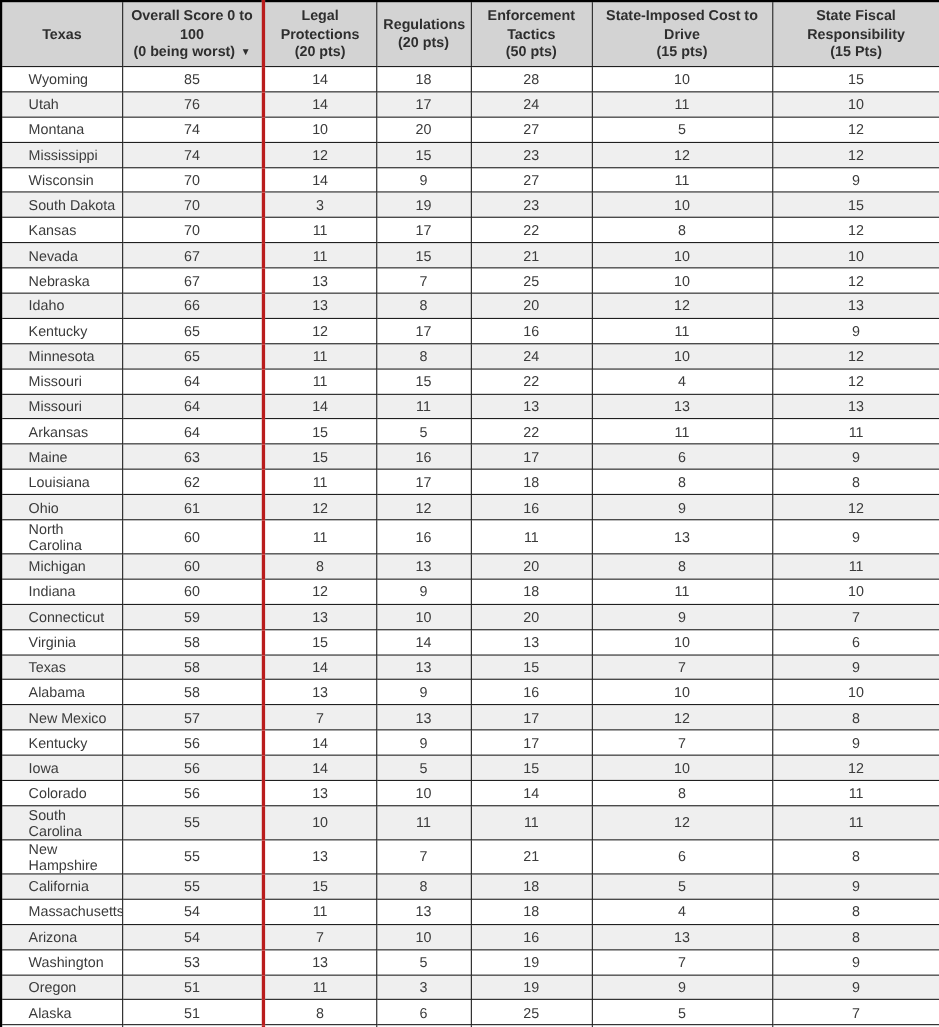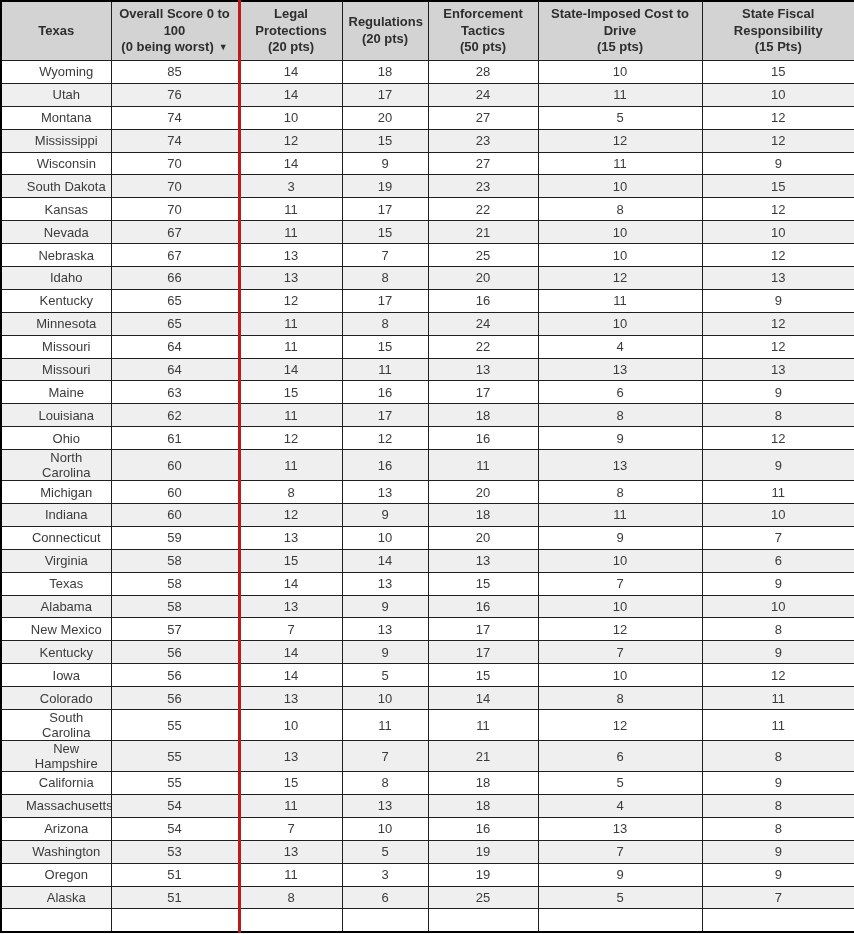--- a/index.html
+++ b/index.html
@@ -28,21 +28,21 @@
     line-height:1.3;
     color:#2e2e2e;
     cursor:pointer;
   }
   td{
     height:21.9px;
     padding:0 4px;
     background:#ffffff;
   }
   tbody tr:nth-child(even) td{background:#efefef;}
-  td.state{text-align:center;padding-left:24px;}
+  td.state{text-align:left;padding-left:24px;}
   td.num{text-align:center;}
   .thick-right{border-right:3px solid #b91c1c;margin-left:48px;}
   .pts-line{display:block;font-weight:bold;}
   .sort-arrow{
     display:inline-block;
     font-size:9px;
     margin-left:5px;
     color:#2e2e2e;
     transform:translateY(-1px);
   }
@@ -213,20 +213,29 @@
         <tr>
           <td class="state">Missouri</td>
           <td class="num thick-right">64</td>
           <td class="num">14</td>
           <td class="num">11</td>
           <td class="num">13</td>
           <td class="num">13</td>
           <td class="num">13</td>
         </tr>
         <tr>
+          <td class="state">Arkansas</td>
+          <td class="num thick-right">64</td>
+          <td class="num">15</td>
+          <td class="num">5</td>
+          <td class="num">22</td>
+          <td class="num">11</td>
+          <td class="num">11</td>
+        </tr>
+        <tr>
           <td class="state">Maine</td>
           <td class="num thick-right">63</td>
           <td class="num">15</td>
           <td class="num">16</td>
           <td class="num">17</td>
           <td class="num">6</td>
           <td class="num">9</td>
         </tr>
         <tr>
           <td class="state">Louisiana</td>

